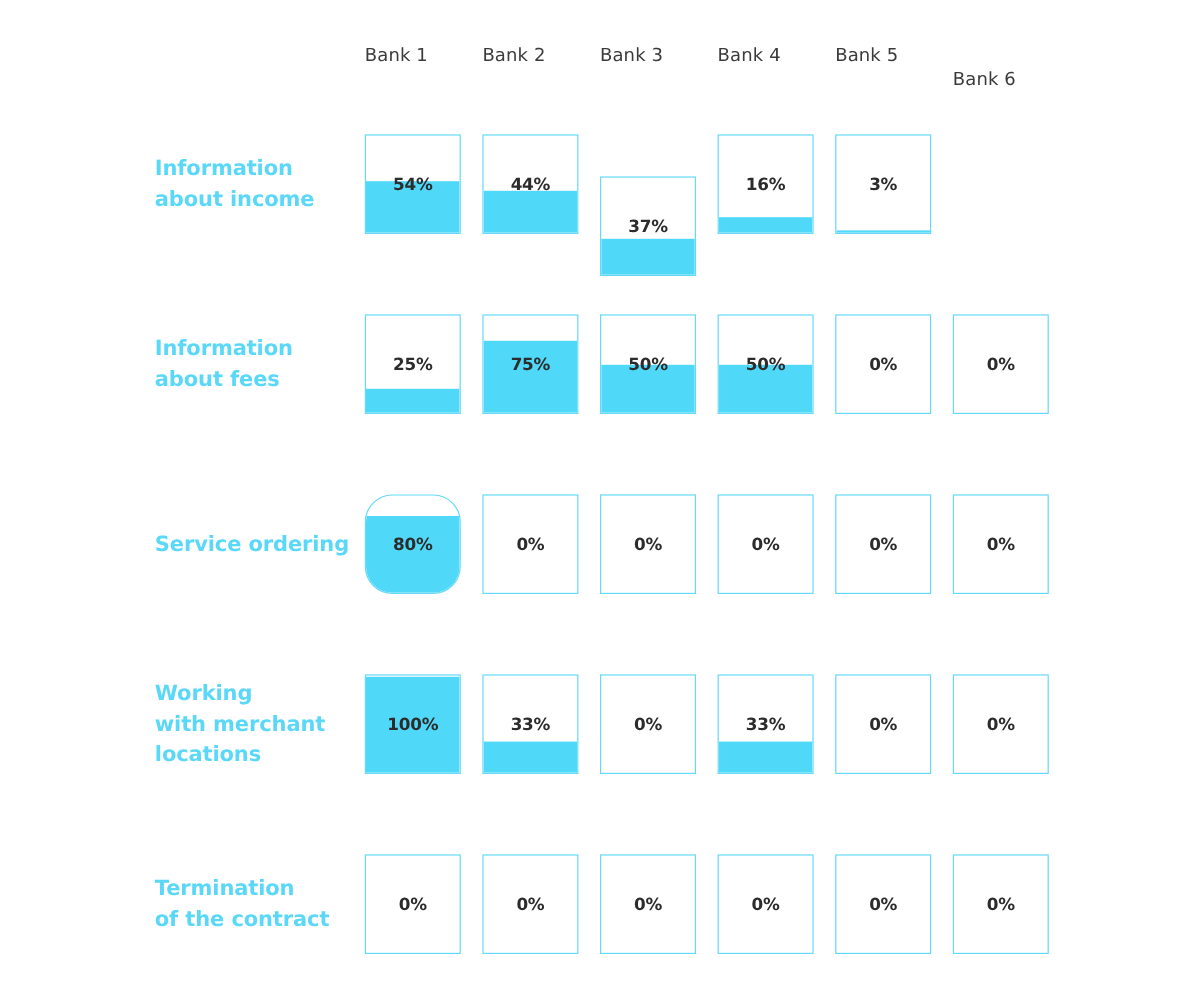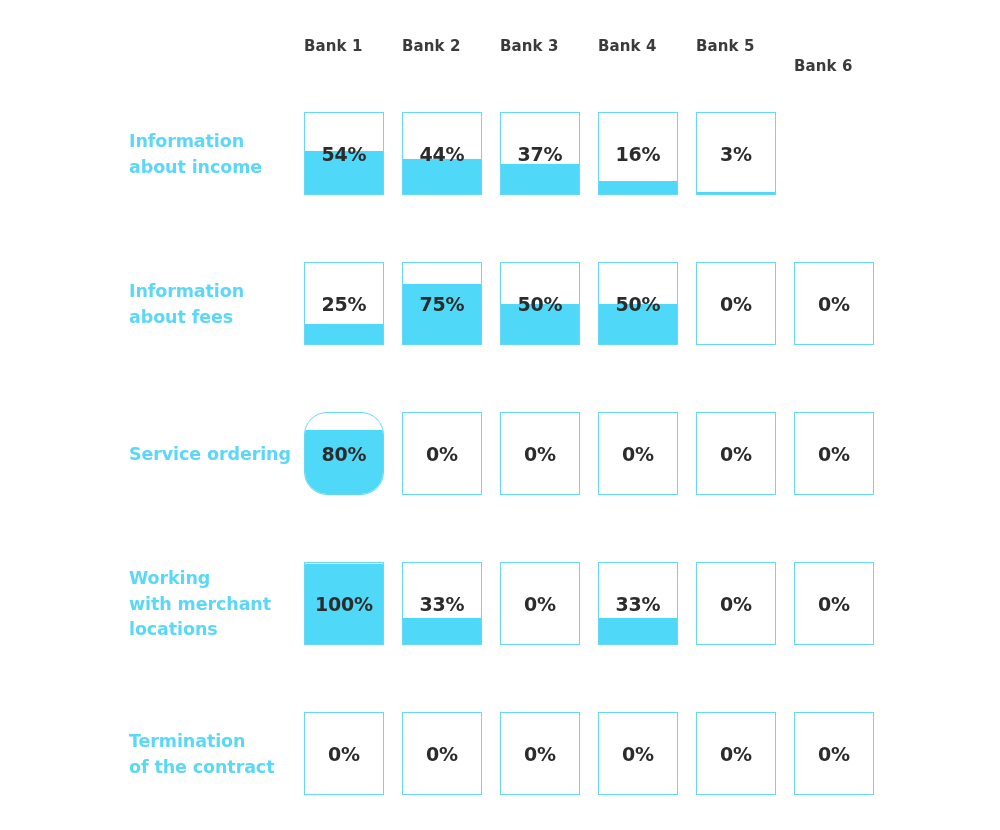--- a/index.html
+++ b/index.html
@@ -21,21 +21,20 @@
     height: 830px;
   }
 
   
   .col-header-row {
     position: absolute;
     left: 304px;
     top: 34px;
     width: 620px;
     height: 24px;
-    font-weight: bold;
   }
   .col-header {
     position: absolute;
     top: 0;
     width: 80px;
     font-size: 15px;
     line-height: 24px;
     color: #3b3b3b;
     letter-spacing: 0.1px;
     white-space: nowrap;
@@ -83,21 +82,21 @@
     width: 100%;
     background: #4FD8F8;
   }
   .cell-value {
     position: absolute;
     left: 0;
     width: 100%;
     top: 50%;
     transform: translateY(-50%);
     text-align: center;
-    font-size: 19px;
+    font-size: 14px;
     font-weight: 600;
     color: #2c2c2c;
     letter-spacing: -0.2px;
     z-index: 2;
   }
 </style>
 </head>
 <body>
 
 <div id="matrix-root">
@@ -116,21 +115,21 @@
         <div class="row-label lines-2">Information
 about income</div>
         <div class="cell" style="left: 304px;">
           <div class="cell-fill" style="height: 43.2px;"></div>
           <div class="cell-value">54%</div>
         </div>
         <div class="cell" style="left: 402px;">
           <div class="cell-fill" style="height: 35.2px;"></div>
           <div class="cell-value">44%</div>
         </div>
-        <div class="cell" style="left: 500px;">
+        <div class="cell" style="left: 500px; margin-top: 35px;">
           <div class="cell-fill" style="height: 29.6px;"></div>
           <div class="cell-value">37%</div>
         </div>
         <div class="cell" style="left: 598px;">
           <div class="cell-fill" style="height: 12.8px;"></div>
           <div class="cell-value">16%</div>
         </div>
         <div class="cell" style="left: 696px;">
           <div class="cell-fill" style="height: 2.4px;"></div>
           <div class="cell-value">3%</div>

